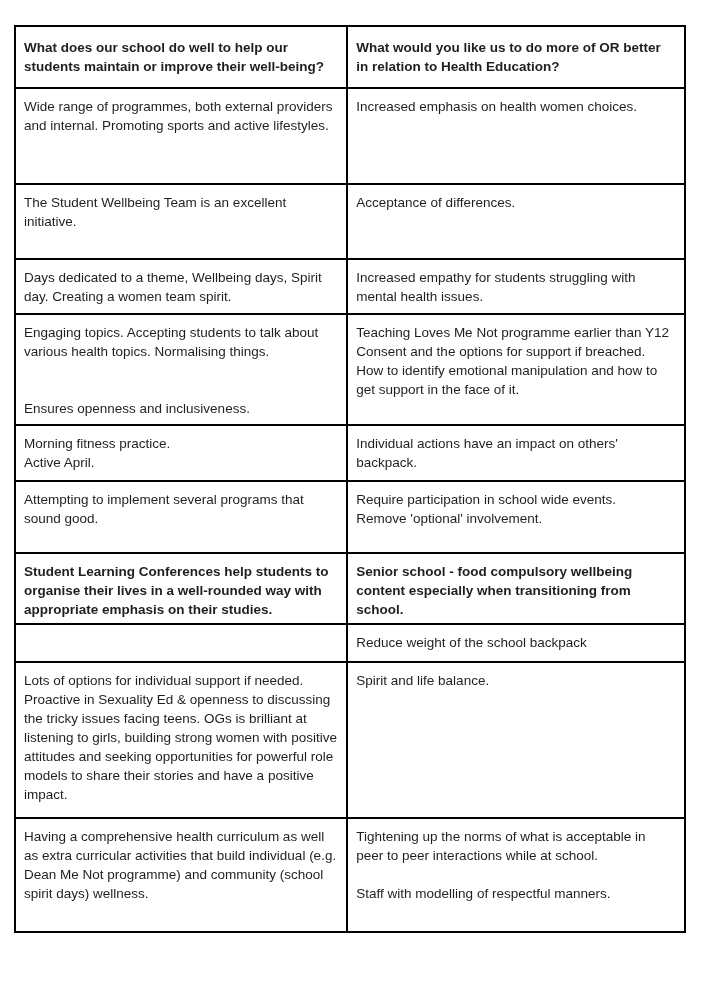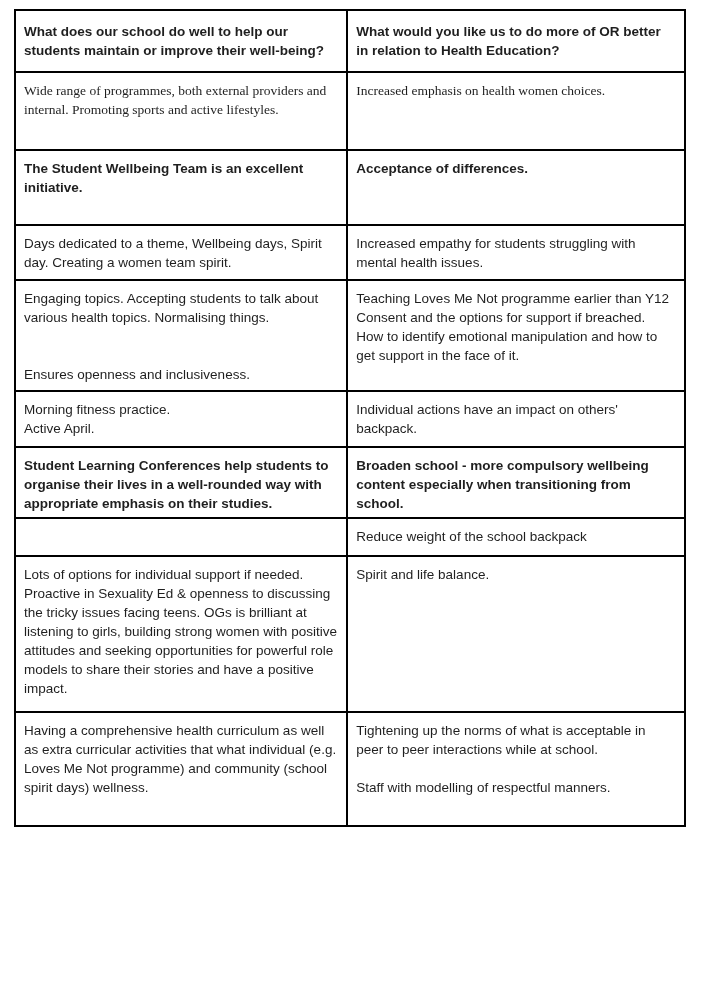--- a/index.html
+++ b/index.html
@@ -5,21 +5,21 @@
   html,body{margin:0;padding:0;}
   body{
     width:701px;height:1000px;
     background:#ffffff;
     font-family:"Liberation Sans",sans-serif;
     color:#1f1f1f;
     overflow:hidden;
   }
   table.feedback{
     border-collapse:collapse;
-    margin:9px 0 0 14px;
+    margin:25px 0 0 14px;
     width:672px;
     table-layout:fixed;
     background:#ffffff;
   }
   th,td{
     border:2px solid #000000;
     text-align:left;
     font-size:13.5px;
     line-height:19px;
     overflow:hidden;
@@ -46,29 +46,29 @@
     <col style="width:49.6%">
     <col style="width:50.4%">
   </colgroup>
   <thead>
     <tr>
       <th>What does our school do well to help our students maintain or improve their well-being?</th>
       <th>What would you like us to do more of OR better in relation to Health Education?</th>
     </tr>
   </thead>
   <tbody id="tbody">
-      <tr style="height: 78px; font-family: Liberation Serif, serif;">
+      <tr style="height: 96px;">
         <td>
           <p>Wide range of programmes, both external providers and internal. Promoting sports and active lifestyles.</p>
         </td>
         <td>
           <p>Increased emphasis on health women choices.</p>
         </td>
       </tr>
-      <tr style="height: 75px; font-weight: bold;">
+      <tr style="height: 75px;">
         <td>
           <p>The Student Wellbeing Team is an excellent initiative.</p>
         </td>
         <td>
           <p>Acceptance of differences.</p>
         </td>
       </tr>
       <tr style="height: 55px;">
         <td>
           <p>Days dedicated to a theme, Wellbeing days, Spirit day. Creating a women team spirit.</p>
@@ -92,45 +92,54 @@
       </tr>
       <tr style="height: 56px;">
         <td>
           <p>Morning fitness practice.</p>
           <p>Active April.</p>
         </td>
         <td>
           <p>Individual actions have an impact on others' backpack.</p>
         </td>
       </tr>
+      <tr style="height: 72px;">
+        <td>
+          <p>Attempting to implement several programs that sound good.</p>
+        </td>
+        <td>
+          <p>Require participation in school wide events.</p>
+          <p>Remove 'optional' involvement.</p>
+        </td>
+      </tr>
       <tr style="height: 69px; font-weight: bold;">
         <td>
           <p>Student Learning Conferences help students to organise their lives in a well-rounded way with appropriate emphasis on their studies.</p>
         </td>
         <td>
-          <p>Broaden school - more compulsory wellbeing content especially when transitioning from school.</p>
+          <p>Senior school - food compulsory wellbeing content especially when transitioning from school.</p>
         </td>
       </tr>
       <tr style="height: 38px;">
         <td></td>
         <td>
           <p>Reduce weight of the school backpack</p>
         </td>
       </tr>
       <tr style="height: 156px;">
         <td>
           <p>Lots of options for individual support if needed. Proactive in Sexuality Ed &amp; openness to discussing the tricky issues facing teens. OGs is brilliant at listening to girls, building strong women with positive attitudes and seeking opportunities for powerful role models to share their stories and have a positive impact.</p>
         </td>
         <td>
           <p>Spirit and life balance.</p>
         </td>
       </tr>
       <tr style="height: 114px;">
         <td>
-          <p>Having a comprehensive health curriculum as well as extra curricular activities that what individual (e.g. Loves Me Not programme) and community (school spirit days) wellness.</p>
+          <p>Having a comprehensive health curriculum as well as extra curricular activities that build individual (e.g. Dean Me Not programme) and community (school spirit days) wellness.</p>
         </td>
         <td>
           <p>Tightening up the norms of what is acceptable in peer to peer interactions while at school.</p>
           <p class="blank">&nbsp;</p>
           <p>Staff with modelling of respectful manners.</p>
         </td>
       </tr>
     </tbody>
 </table>
 

